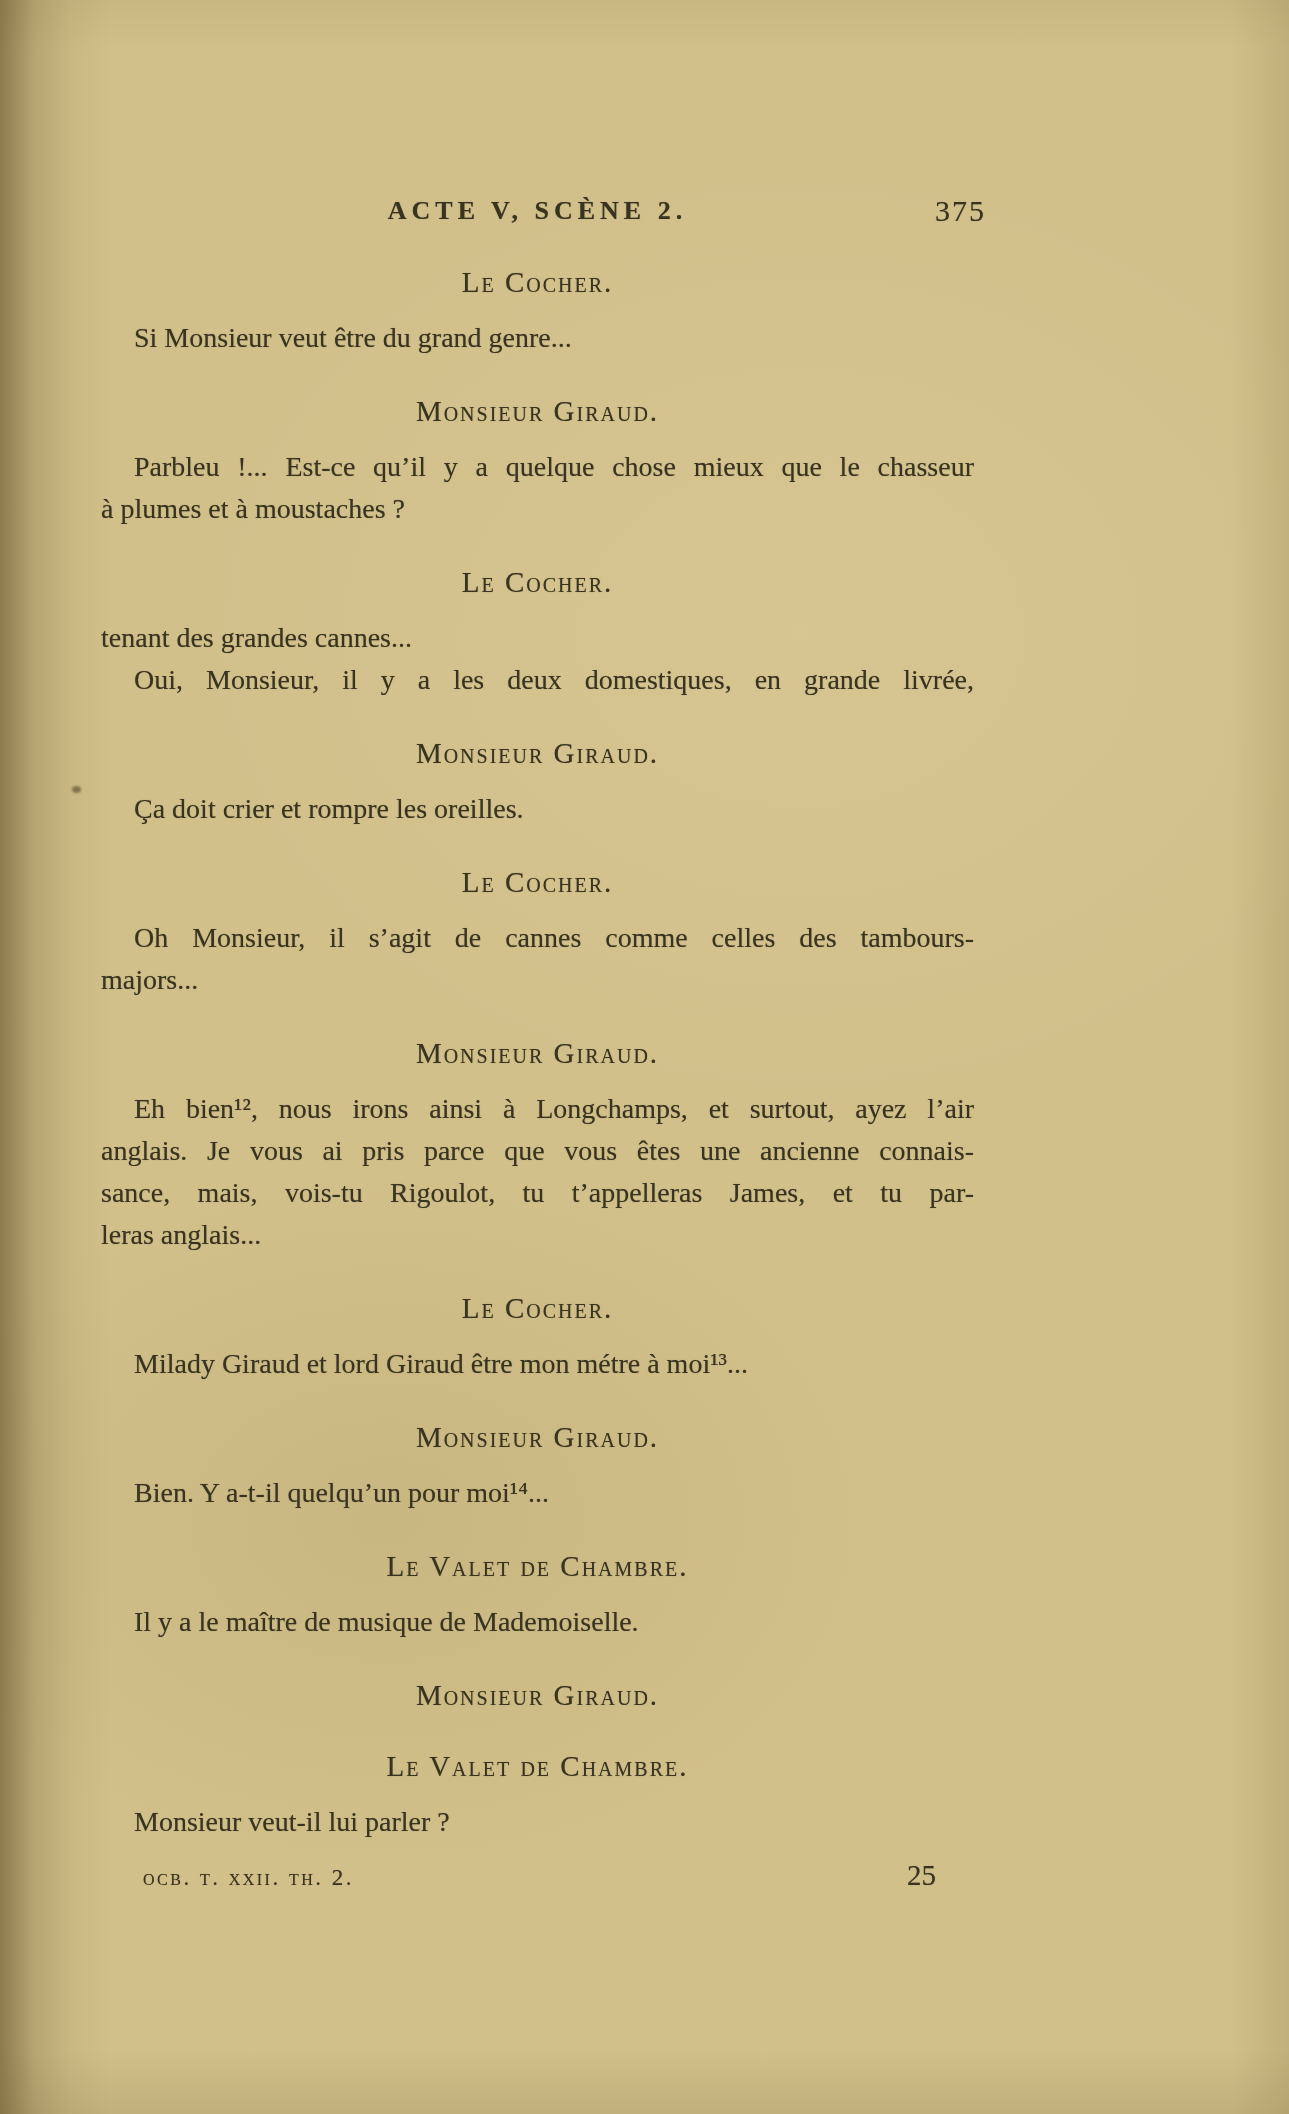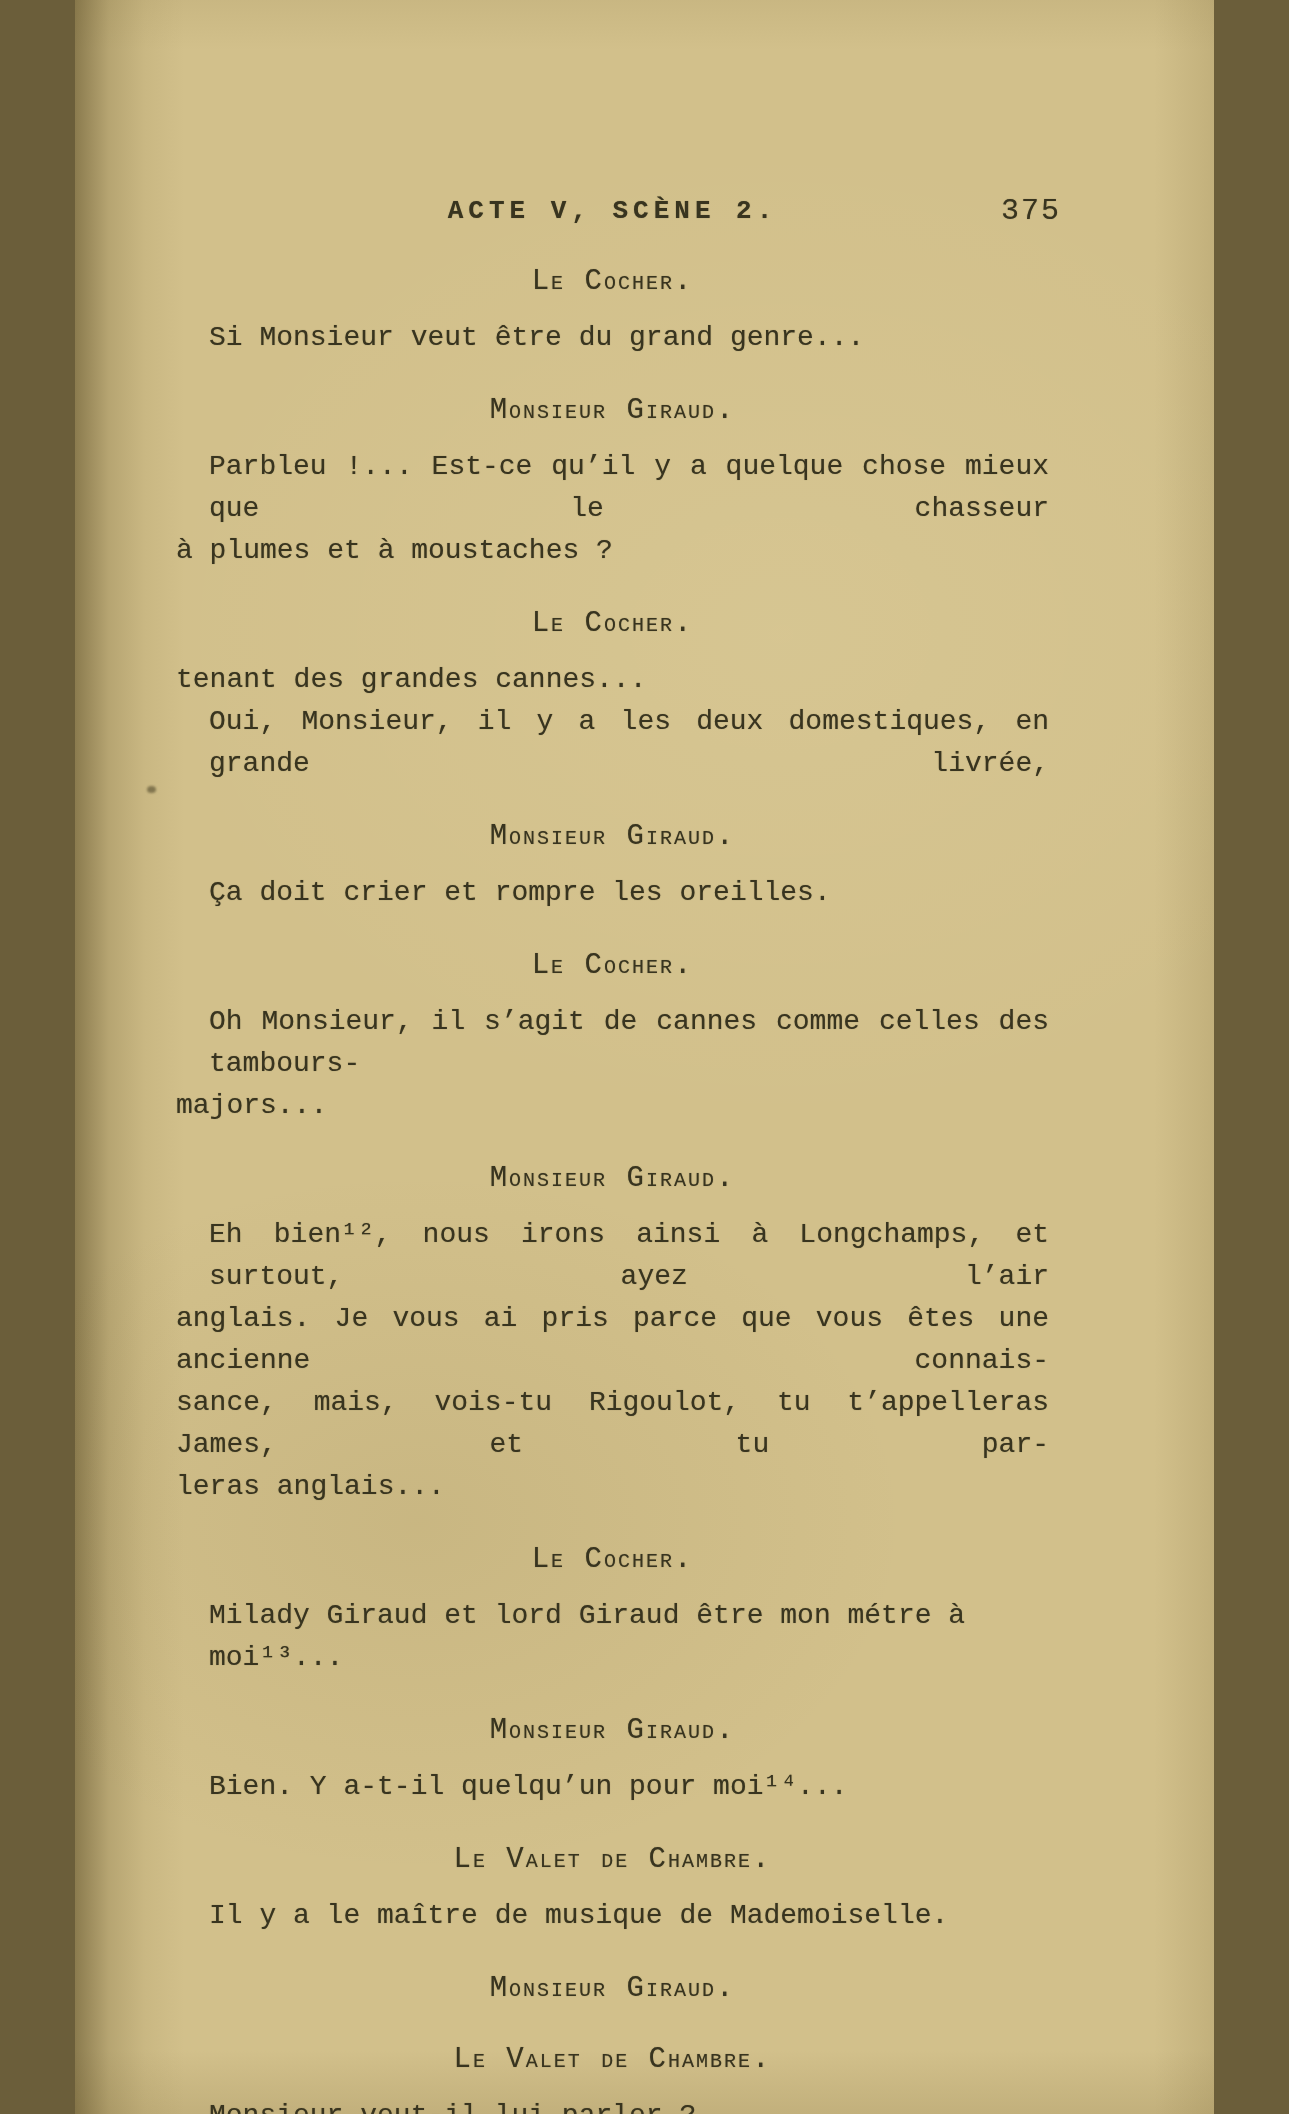--- a/index.html
+++ b/index.html
@@ -1,28 +1,28 @@
 <!DOCTYPE html>
 <html><head>
 <meta charset="utf-8">
 <style>
   html,body{margin:0;padding:0;background:#6b5e3a;}
   .page{
     position:relative;
-    width:1139px;height:2114px;
+    width:1289px;height:2114px;
     margin:0 auto;
     background:
       radial-gradient(ellipse 900px 700px at 62% 30%, rgba(255,245,205,0.10), rgba(255,245,205,0) 70%),
       radial-gradient(ellipse 700px 500px at 30% 72%, rgba(120,100,50,0.10), rgba(120,100,50,0) 70%),
       linear-gradient(90deg, rgba(80,66,28,0.55) 0px, rgba(110,94,48,0.28) 34px, rgba(140,122,70,0.12) 70px, rgba(140,122,70,0) 110px),
       linear-gradient(270deg, rgba(120,102,52,0.18) 0px, rgba(120,102,52,0) 60px),
       linear-gradient(180deg, rgba(120,102,52,0.10) 0px, rgba(120,102,52,0) 50px, rgba(120,102,52,0) 2050px, rgba(110,92,44,0.16) 2114px),
       #d2c08b;
     overflow:hidden;
-    font-family:Liberation Mono, monospace;
+    font-family:Liberation Serif, serif;
     color:#38341f;
   }
   .column{
     position:relative;
     margin-left:85px;
     width:905px;
     padding-top:192px;
     text-shadow:0 0 1px rgba(56,52,31,0.45);
   }
   .running-head{
@@ -134,15 +134,19 @@
         <div class="para">
           <div class="line indent">Il y a le maître de musique de Mademoiselle.</div>
         </div>
         <div class="speaker">Monsieur Giraud.</div>
         <div class="speaker">Le Valet de Chambre.</div>
         <div class="para">
           <div class="line indent">Monsieur veut-il lui parler ?</div>
         </div>
       </div>
 
+    <div class="footer-row">
+      <span class="signature">ocb. t. xxii. th. 2.</span>
+      <span class="sheet-number">25</span>
+    </div>
 
   </div>
 </div>
 
 </body></html>

